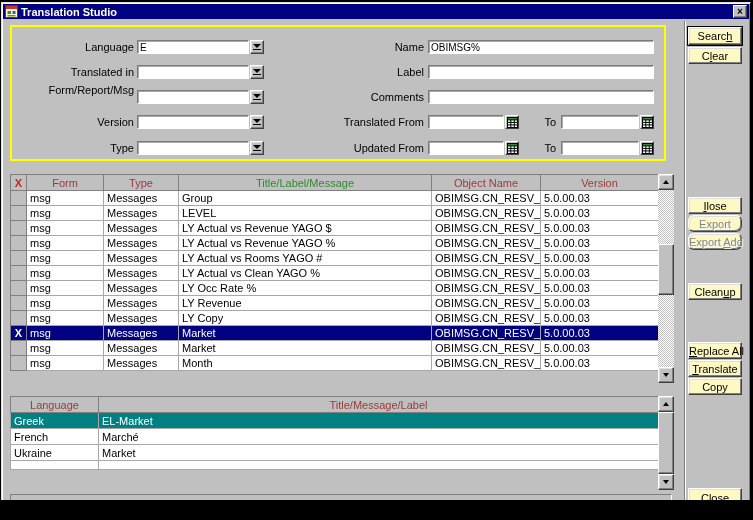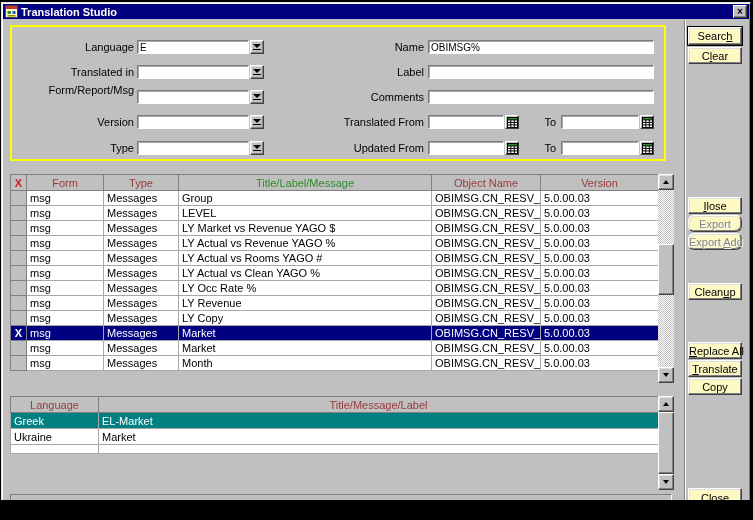--- a/index.html
+++ b/index.html
@@ -223,21 +223,21 @@
           <td>msg</td>
           <td>Messages</td>
           <td>LEVEL</td>
           <td>OBIMSG.CN_RESV_PACE</td>
           <td>5.0.00.03</td>
         </tr>
     <tr>
           <td class="xcell"></td>
           <td>msg</td>
           <td>Messages</td>
-          <td>LY Market vs Revenue YAGO $</td>
+          <td>LY Actual vs Revenue YAGO $</td>
           <td>OBIMSG.CN_RESV_PACE</td>
           <td>5.0.00.03</td>
         </tr>
     <tr>
           <td class="xcell"></td>
           <td>msg</td>
           <td>Messages</td>
           <td>LY Actual vs Revenue YAGO %</td>
           <td>OBIMSG.CN_RESV_PACE</td>
           <td>5.0.00.03</td>
@@ -329,20 +329,24 @@
     <tbody>
         <tr>
       <th>Language</th>
       <th>Title/Message/Label</th>
     </tr>
     <tr class="selected">
           <td>Greek</td>
           <td>EL-Market</td>
         </tr>
     <tr>
+          <td>French</td>
+          <td>Marché</td>
+        </tr>
+    <tr>
           <td>Ukraine</td>
           <td>Market</td>
         </tr>
     <tr style="height:9px">
           <td style="height:9px"></td>
           <td style="height:9px"></td>
         </tr>
   </tbody>
     </table>
 

